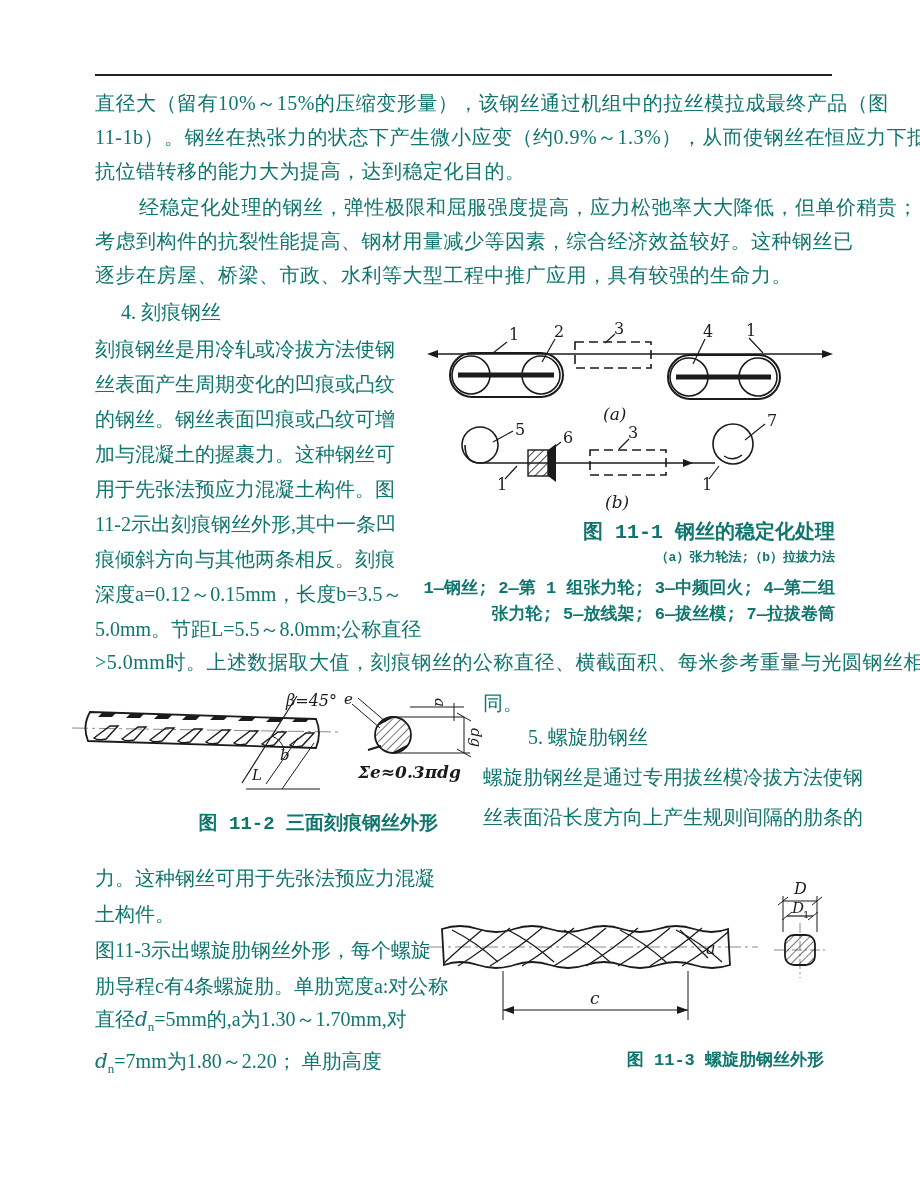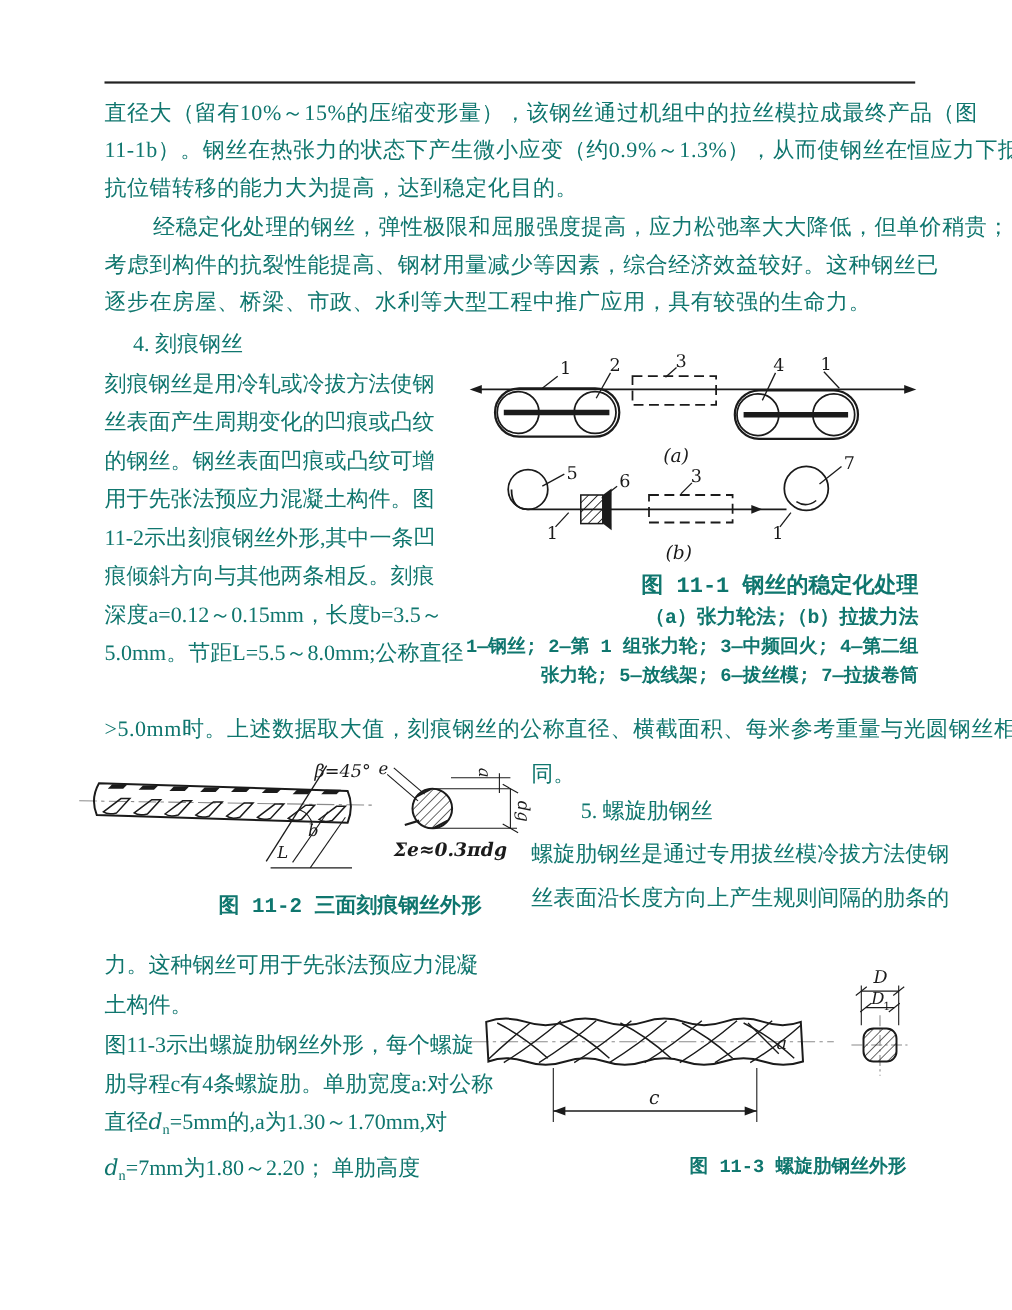--- a/index.html
+++ b/index.html
@@ -10,21 +10,21 @@
   .para1{left:95px;top:86px;width:760px;}
   .para2{left:95px;top:190px;width:760px;}
   .indent{padding-left:44px;}
   .h4{left:121px;top:299px;font-size:20px;white-space:nowrap;}
   .col4{left:95px;top:332px;width:345px;}
   .col4 .tline{line-height:35px;letter-spacing:0;}
   .bridge{left:95px;top:649px;font-size:20px;white-space:nowrap;letter-spacing:0.5px;}
   .fig1{left:425px;top:322px;width:410px;}
   .figcap{font-weight:bold;text-align:right;white-space:nowrap;font-family:Liberation Mono, monospace;}
   .cap1-1{left:425px;top:518px;width:410px;font-size:20px;}
-  .cap1-2{left:425px;top:548px;width:410px;font-size:18px;}
+  .cap1-2{left:425px;top:548px;width:410px;font-size:13px;}
   .cap1-3{left:420px;top:576px;width:415px;font-size:17px;}
   .cap1-4{left:425px;top:602px;width:410px;font-size:17px;}
   .fig2{left:58px;top:688px;width:430px;}
   .cap2{left:58px;top:810px;width:380px;font-size:19px;}
   .cont5{left:483px;top:690px;font-size:20px;white-space:nowrap;}
   .h5{left:528px;top:724px;font-size:20px;white-space:nowrap;text-align:center;}
   .col5r{left:483px;top:757px;width:355px;}
   .col5r .tline{line-height:40px;letter-spacing:0;}
   .col5l{left:95px;top:860px;width:360px;}
   .col5l .tline{line-height:36px;letter-spacing:0;}
@@ -57,20 +57,21 @@
     <div class="tline">考虑到构件的抗裂性能提高、钢材用量减少等因素，综合经济效益较好。这种钢丝已</div>
     <div class="tline">逐步在房屋、桥梁、市政、水利等大型工程中推广应用，具有较强的生命力。</div>
   </div>
 
   <div class="abs h4">4. 刻痕钢丝</div>
 
   <div class="abs col4">
     <div class="tline">刻痕钢丝是用冷轧或冷拔方法使钢</div>
     <div class="tline">丝表面产生周期变化的凹痕或凸纹</div>
     <div class="tline">的钢丝。钢丝表面凹痕或凸纹可增</div>
+    <div class="tline">加与混凝土的握裹力。这种钢丝可</div>
     <div class="tline">用于先张法预应力混凝土构件。图</div>
     <div class="tline">11-2示出刻痕钢丝外形,其中一条凹</div>
     <div class="tline">痕倾斜方向与其他两条相反。刻痕</div>
     <div class="tline">深度a=0.12～0.15mm，长度b=3.5～</div>
     <div class="tline">5.0mm。节距L=5.5～8.0mm;公称直径</div>
   </div>
 
   <div class="abs fig1">
     <svg width="410" height="194" viewBox="0 0 410 194">
 

